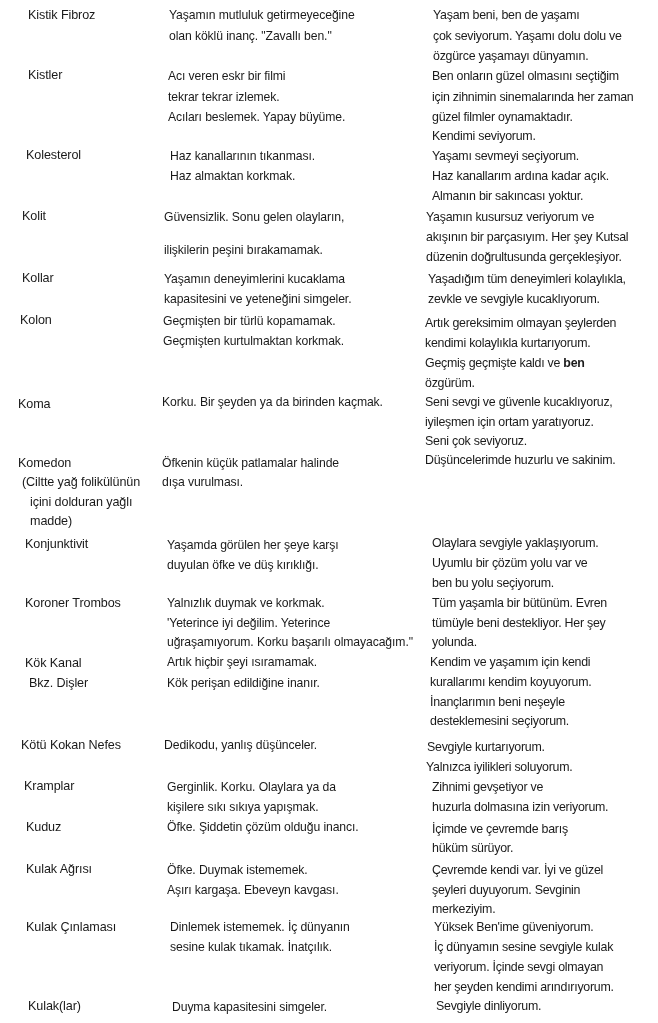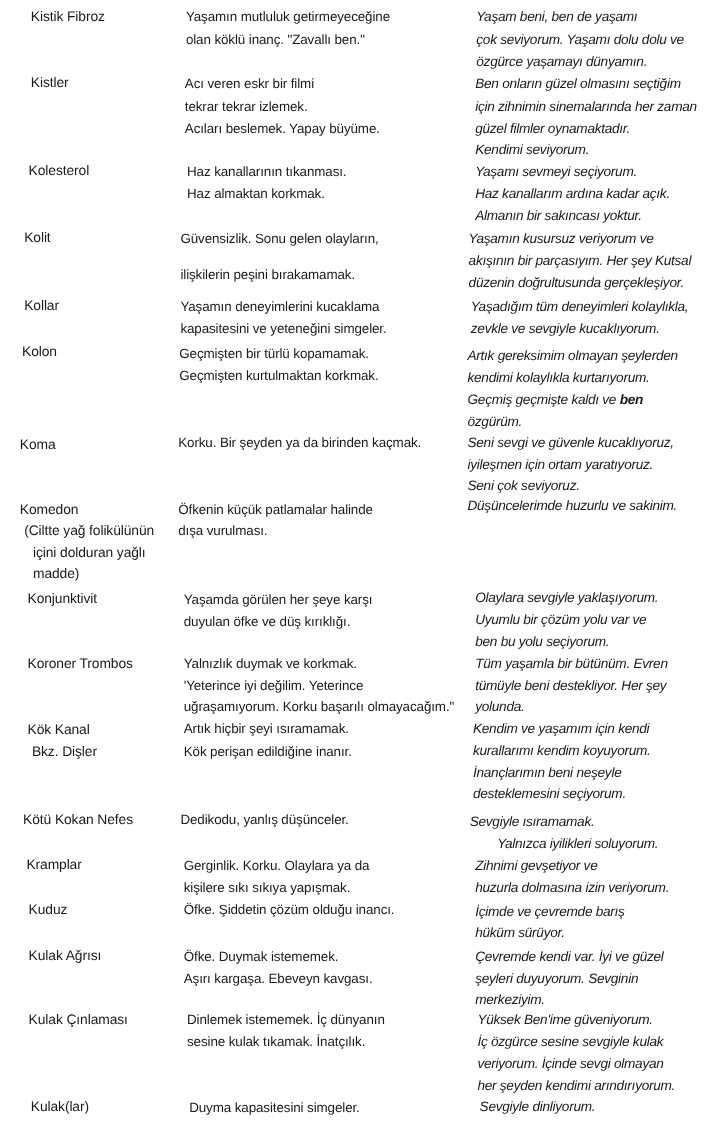--- a/index.html
+++ b/index.html
@@ -6,21 +6,21 @@
   body {
     width: 658px; height: 1023px; position: relative; overflow: hidden;
     font-family: "Liberation Sans", sans-serif; color: #1a1a1a;
   }
   .line {
     position: absolute; white-space: nowrap; font-size: 12.4px; line-height: 20px;
     letter-spacing: -0.1px;
   }
   .col1 { font-size: 12.6px; }
   .col2 { font-size: 12.2px; }
-  .col3 { font-style: italic; font-size: 12.4px; letter-spacing: -0.25px; }
+  .col3 { font-size: 12.4px; letter-spacing: -0.25px; }
   .col3 b { font-weight: bold; }
 </style>
 </head>
 <body>
 
 <main>
 
   <section>
     <div class="line col1" style="left:28px;top:5px">Kistik Fibroz</div>
     <div class="line col2" style="left:169px;top:5px">Yaşamın mutluluk getirmeyeceğine</div>
@@ -121,22 +121,22 @@
     <div class="line col2" style="left:167px;top:673px">Kök perişan edildiğine inanır.</div>
     <div class="line col3" style="left:430px;top:652px">Kendim ve yaşamım için kendi</div>
     <div class="line col3" style="left:430px;top:672px">kurallarımı kendim koyuyorum.</div>
     <div class="line col3" style="left:430px;top:692px">İnançlarımın beni neşeyle</div>
     <div class="line col3" style="left:430px;top:711px">desteklemesini seçiyorum.</div>
   </section>
 
   <section>
     <div class="line col1" style="left:21px;top:735px">Kötü Kokan Nefes</div>
     <div class="line col2" style="left:164px;top:735px">Dedikodu, yanlış düşünceler.</div>
-    <div class="line col3" style="left:427px;top:737px">Sevgiyle ısıramamak.</div>
-    <div class="line col3" style="left:452px;top:757px">Yalnızca iyilikleri soluyorum.</div>
+    <div class="line col3" style="left:427px;top:737px">Sevgiyle kurtarıyorum.</div>
+    <div class="line col3" style="left:426px;top:757px">Yalnızca iyilikleri soluyorum.</div>
   </section>
 
   <section>
     <div class="line col1" style="left:24px;top:776px">Kramplar</div>
     <div class="line col2" style="left:167px;top:777px">Gerginlik. Korku. Olaylara ya da</div>
     <div class="line col2" style="left:167px;top:797px">kişilere sıkı sıkıya yapışmak.</div>
     <div class="line col3" style="left:432px;top:777px">Zihnimi gevşetiyor ve</div>
     <div class="line col3" style="left:432px;top:797px">huzurla dolmasına izin veriyorum.</div>
   </section>
 
@@ -154,21 +154,21 @@
     <div class="line col3" style="left:432px;top:860px">Çevremde kendi var. İyi ve güzel</div>
     <div class="line col3" style="left:432px;top:880px">şeyleri duyuyorum. Sevginin</div>
     <div class="line col3" style="left:432px;top:899px">merkeziyim.</div>
   </section>
 
   <section>
     <div class="line col1" style="left:26px;top:917px">Kulak Çınlaması</div>
     <div class="line col2" style="left:170px;top:917px">Dinlemek istememek. İç dünyanın</div>
     <div class="line col2" style="left:170px;top:937px">sesine kulak tıkamak. İnatçılık.</div>
     <div class="line col3" style="left:434px;top:917px">Yüksek Ben'ime güveniyorum.</div>
-    <div class="line col3" style="left:434px;top:937px">İç özgürce sesine sevgiyle kulak</div>
+    <div class="line col3" style="left:434px;top:937px">İç dünyamın sesine sevgiyle kulak</div>
     <div class="line col3" style="left:434px;top:957px">veriyorum. İçinde sevgi olmayan</div>
     <div class="line col3" style="left:434px;top:977px">her şeyden kendimi arındırıyorum.</div>
   </section>
 
   <section>
     <div class="line col1" style="left:28px;top:996px">Kulak(lar)</div>
     <div class="line col2" style="left:172px;top:997px">Duyma kapasitesini simgeler.</div>
     <div class="line col3" style="left:436px;top:996px">Sevgiyle dinliyorum.</div>
   </section>
 

